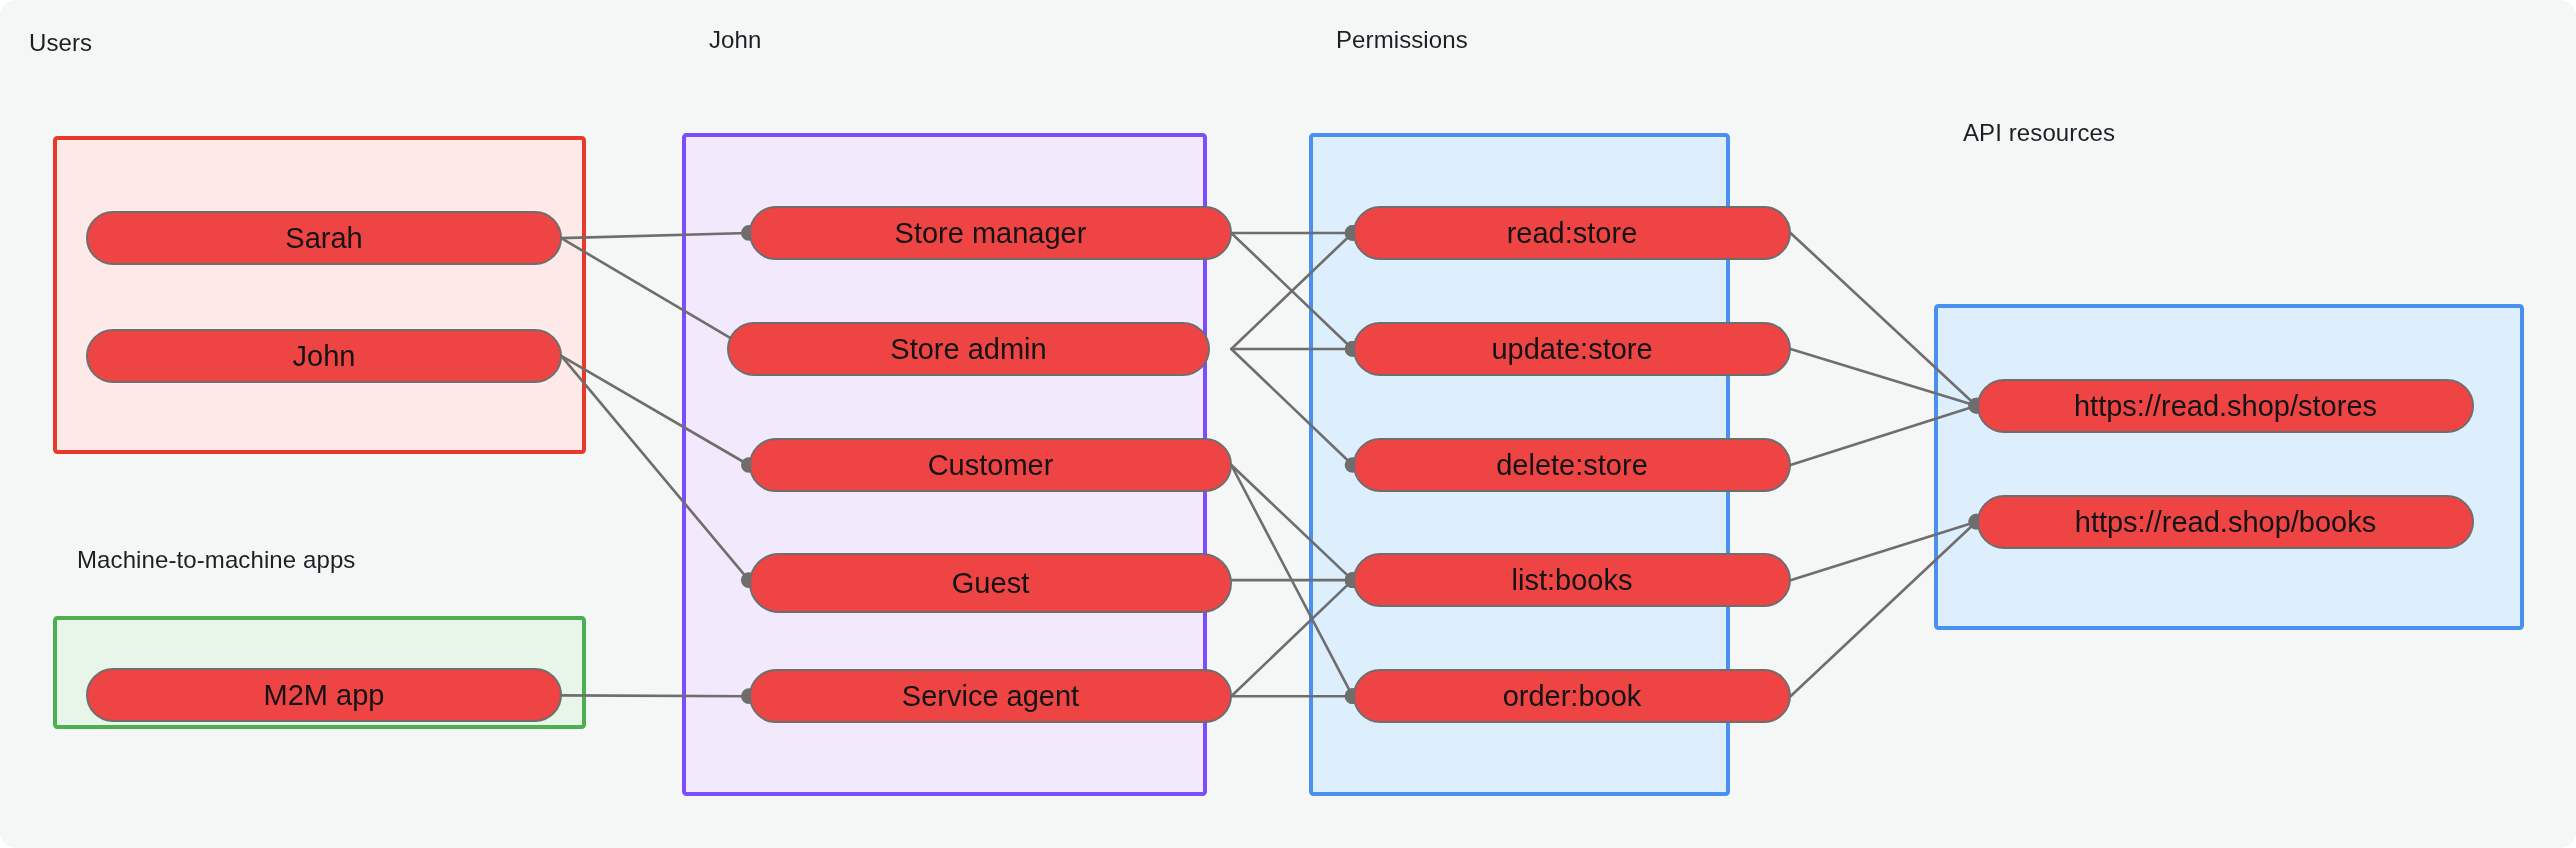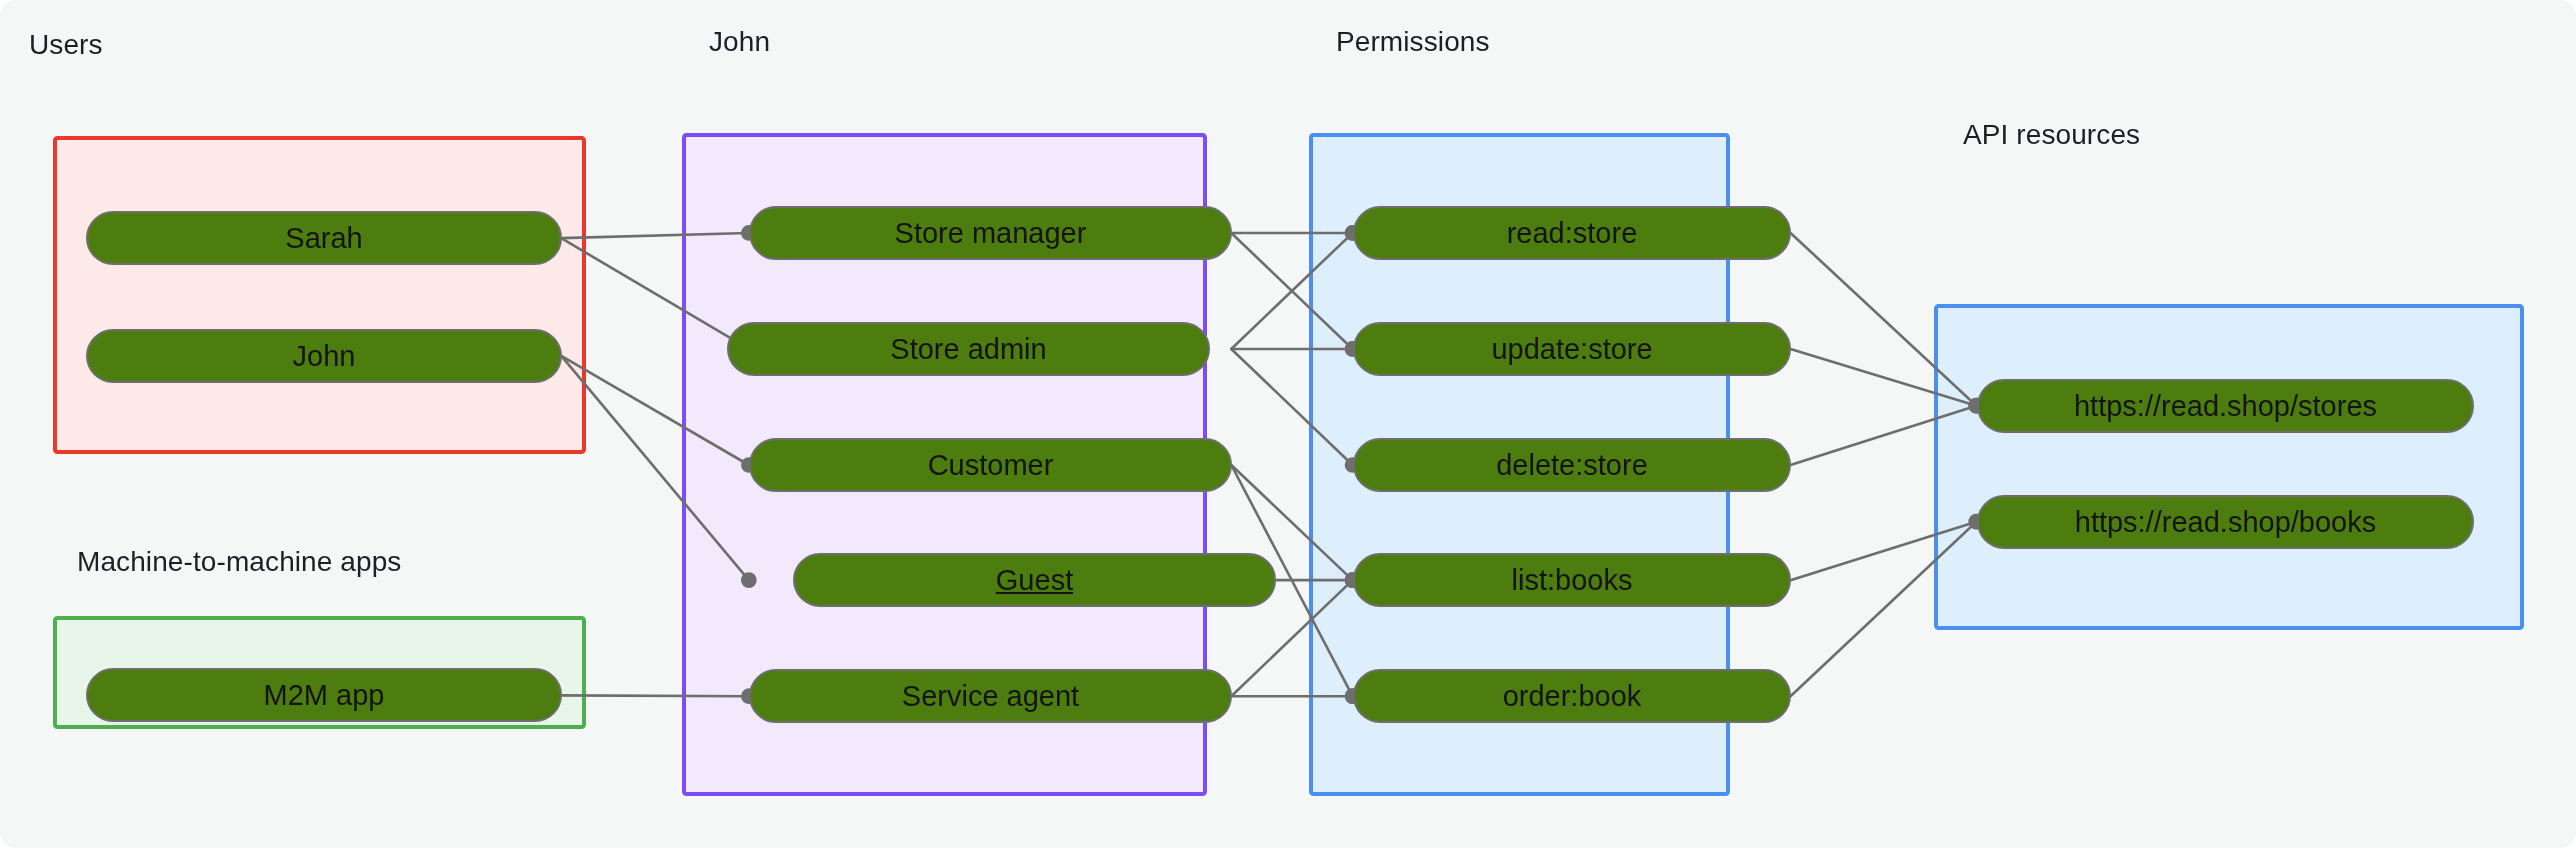--- a/index.html
+++ b/index.html
@@ -18,38 +18,38 @@
     overflow:hidden;
   }
   #edges{
     position:absolute;left:0;top:0;
     width:2576px;height:848px;
     pointer-events:none;
     z-index:2;
   }
   .grp-label{
     position:absolute;
-    font-size:28px;
+    font-size:24px;
     color:#1c2024;
     white-space:nowrap;
     z-index:4;
     letter-spacing:0.1px;
   }
   .group{
     position:absolute;
     box-sizing:border-box;
     border-style:solid;
     border-width:4.4px;
     border-radius:4.4px;
     z-index:1;
   }
   .node{
     position:absolute;
     box-sizing:border-box;
-    background:#4d7c0f;
+    background:#ef4444;
     border:2.6px solid #6e6e6e;
     border-radius:30px;
     display:flex;
     align-items:center;
     justify-content:center;
     font-size:29px;
     color:#141414;
     white-space:nowrap;
     z-index:3;
   }
@@ -125,21 +125,21 @@
       </div>
       <div class="node" style="left: 749px; top: 206px; width: 483px; height: 54px;">
         <span class="node-label">Store manager</span>
       </div>
       <div class="node" style="left: 727px; top: 322px; width: 483px; height: 54px;">
         <span class="node-label">Store admin</span>
       </div>
       <div class="node" style="left: 749px; top: 438px; width: 483px; height: 54px;">
         <span class="node-label">Customer</span>
       </div>
-      <div class="node" style="left: 793px; top: 553px; width: 483px; height: 54px; text-decoration: underline;">
+      <div class="node" style="left: 749px; top: 553px; width: 483px; height: 60px;">
         <span class="node-label">Guest</span>
       </div>
       <div class="node" style="left: 749px; top: 669px; width: 483px; height: 54px;">
         <span class="node-label">Service agent</span>
       </div>
       <div class="node" style="left: 1353px; top: 206px; width: 438px; height: 54px;">
         <span class="node-label">read:store</span>
       </div>
       <div class="node" style="left: 1353px; top: 322px; width: 438px; height: 54px;">
         <span class="node-label">update:store</span>

